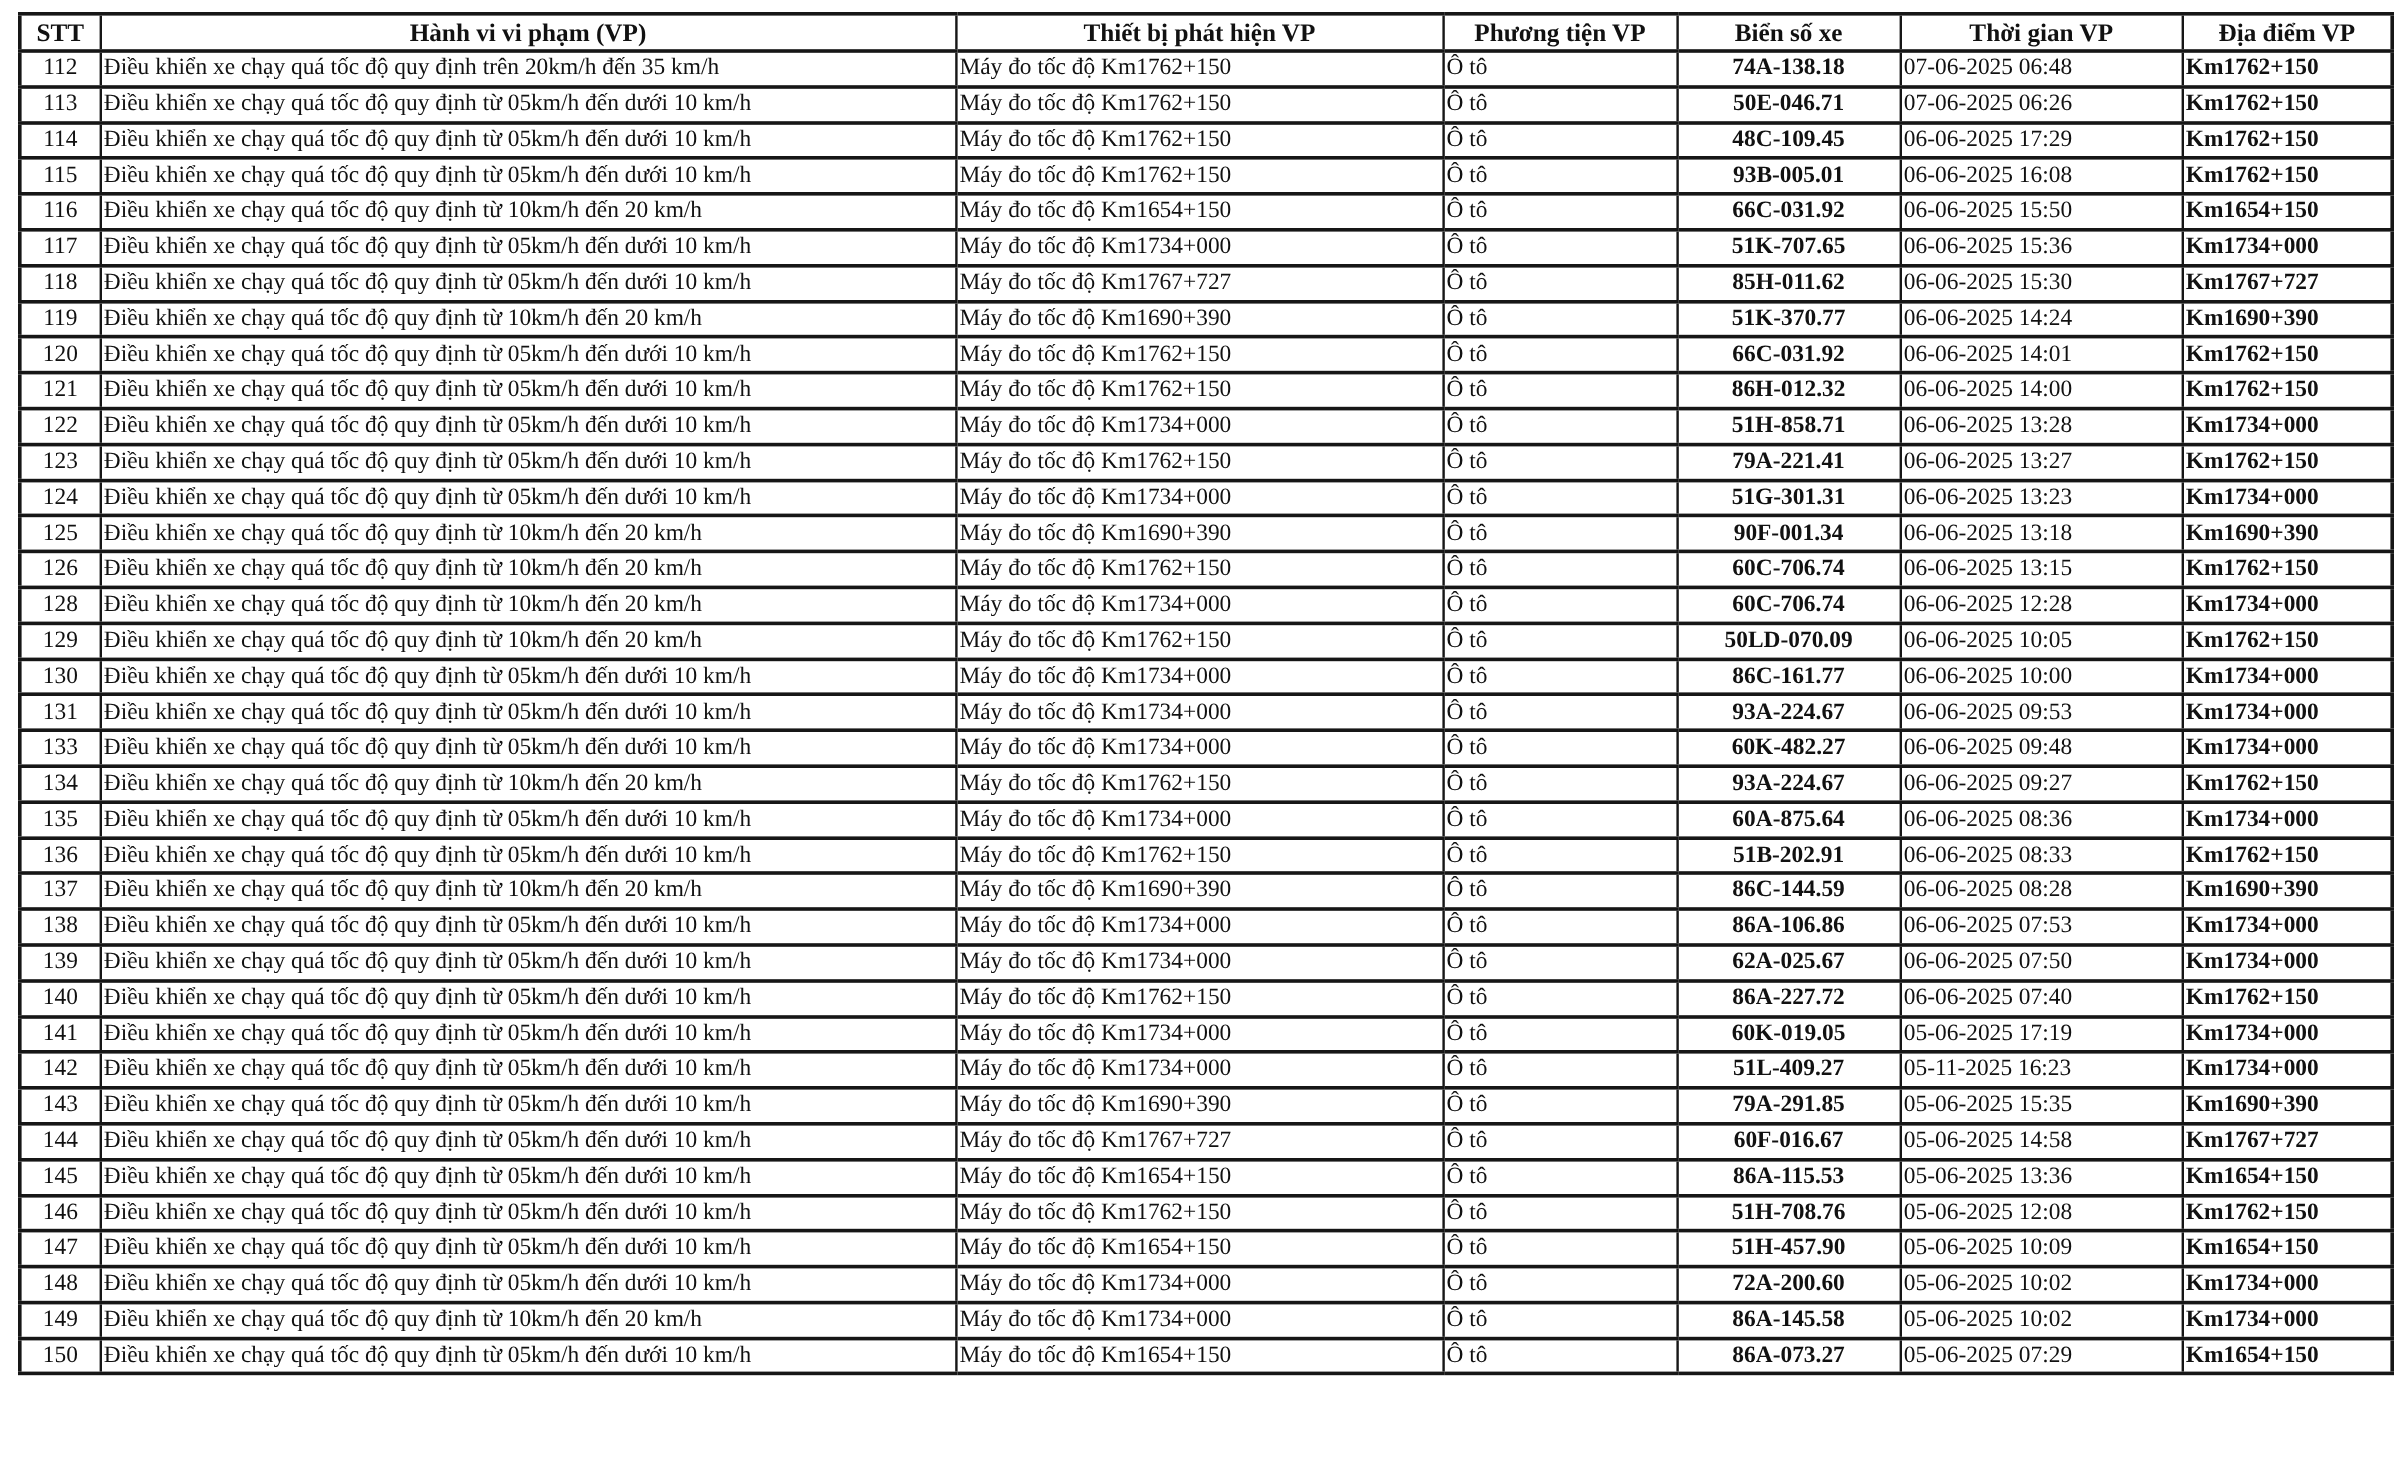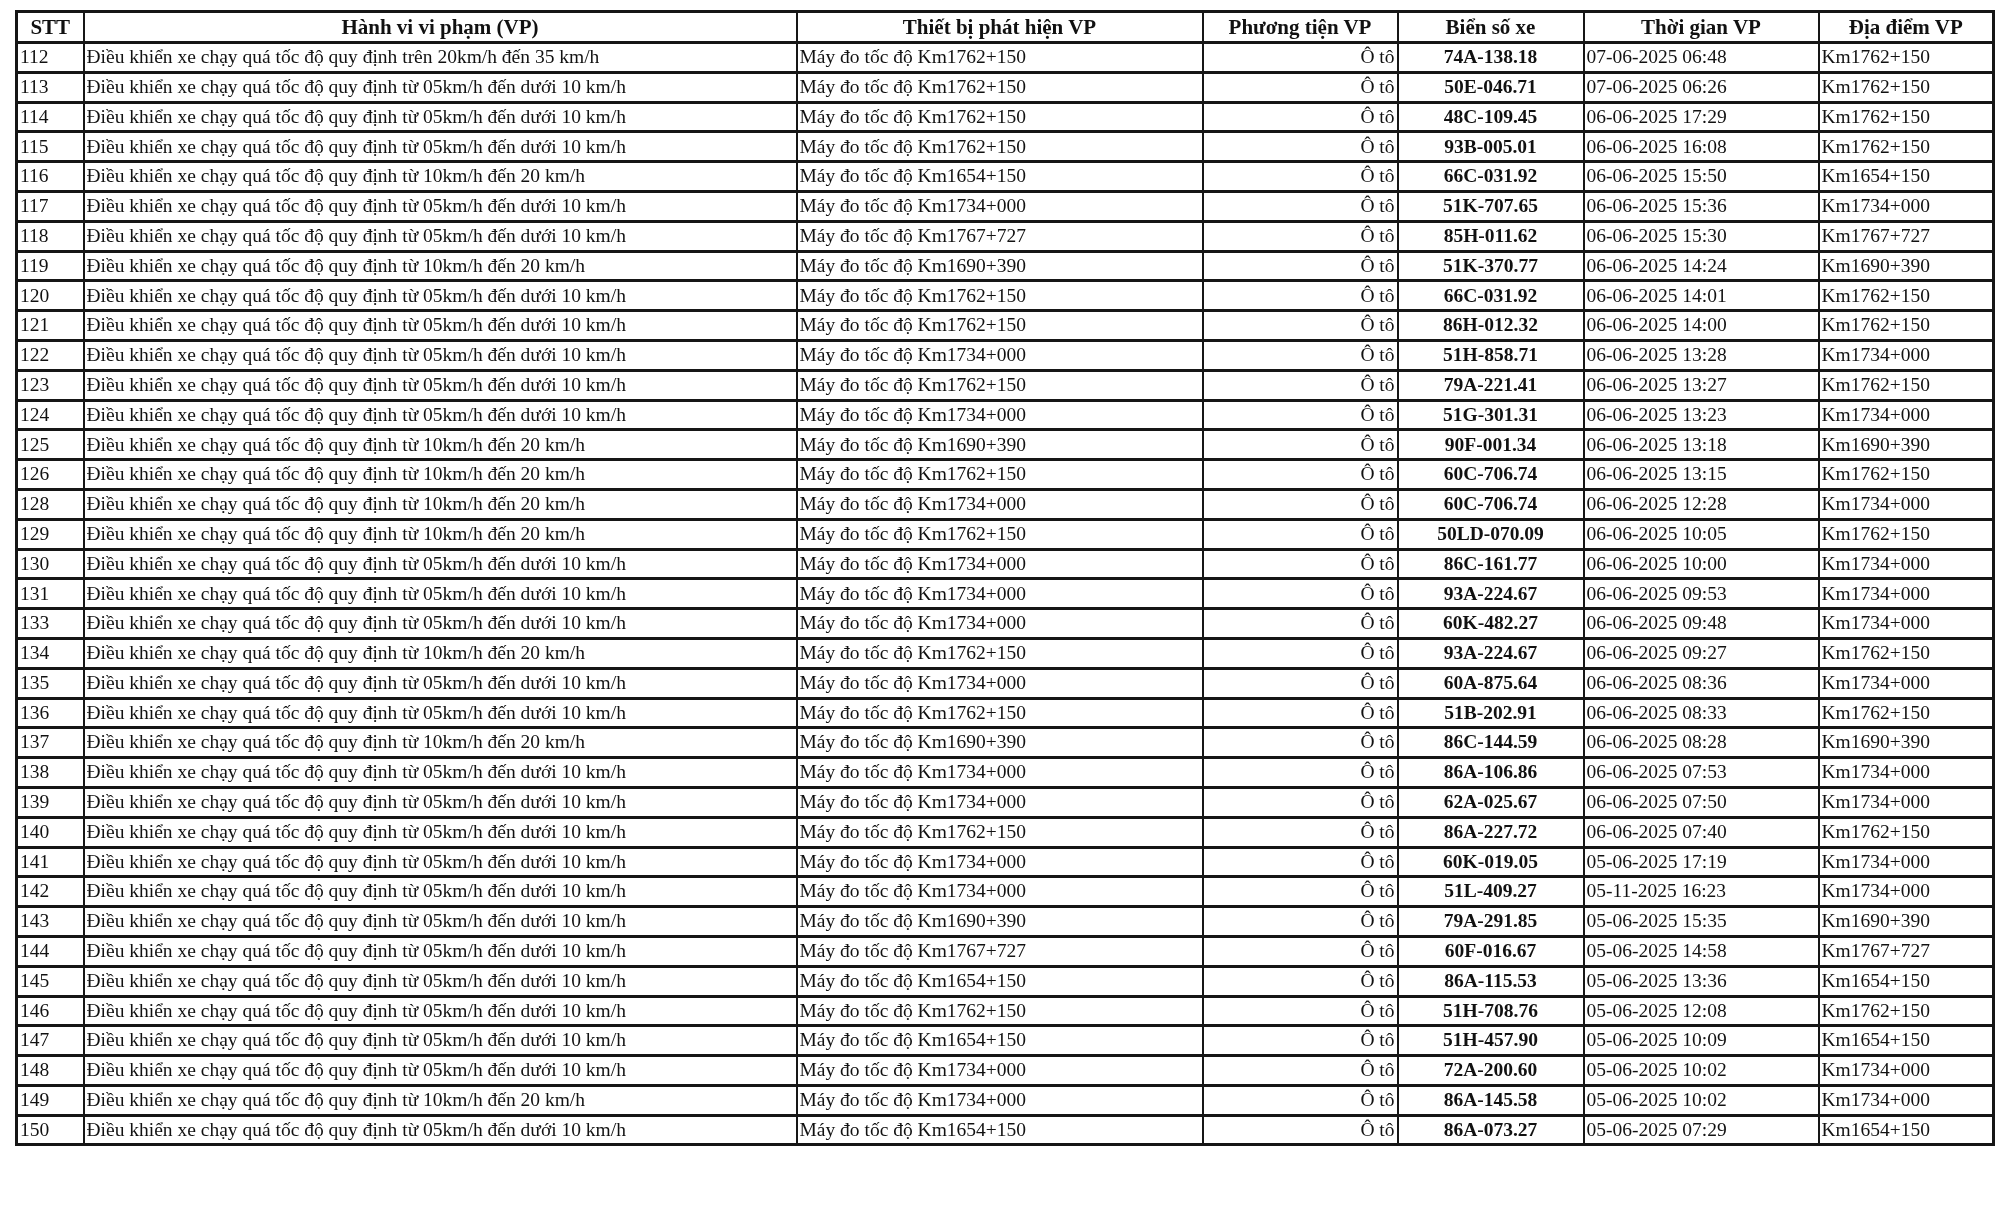--- a/index.html
+++ b/index.html
@@ -40,27 +40,27 @@
     text-align: center;
     height: 26px;
     padding: 1px 2px;
   }
   .violations td {
     font-size: 19.5px;
     height: 26.8px;
     padding: 0 2px;
     line-height: 1.05;
   }
-  .c-stt      { text-align: left; }
+  .c-stt      { text-align: center; }
   .c-violation{ text-align: left; padding-left: 7px; }
   .c-device   { text-align: left; padding-left: 7px; }
-  .c-vehicle  { text-align: right; }
+  .c-vehicle  { text-align: left; }
   .c-plate    { text-align: center; font-weight: bold; }
   .c-time     { text-align: left; padding-left: 5px; }
-  .c-location { text-align: left; padding-left: 5px; }
+  .c-location { text-align: left; padding-left: 5px; font-weight: bold; }
 </style>
 </head>
 <body>
 
 <div class="page">
   <table class="violations">
     <colgroup>
       <col style="width:67px">
       <col style="width:713px">
       <col style="width:406px">

